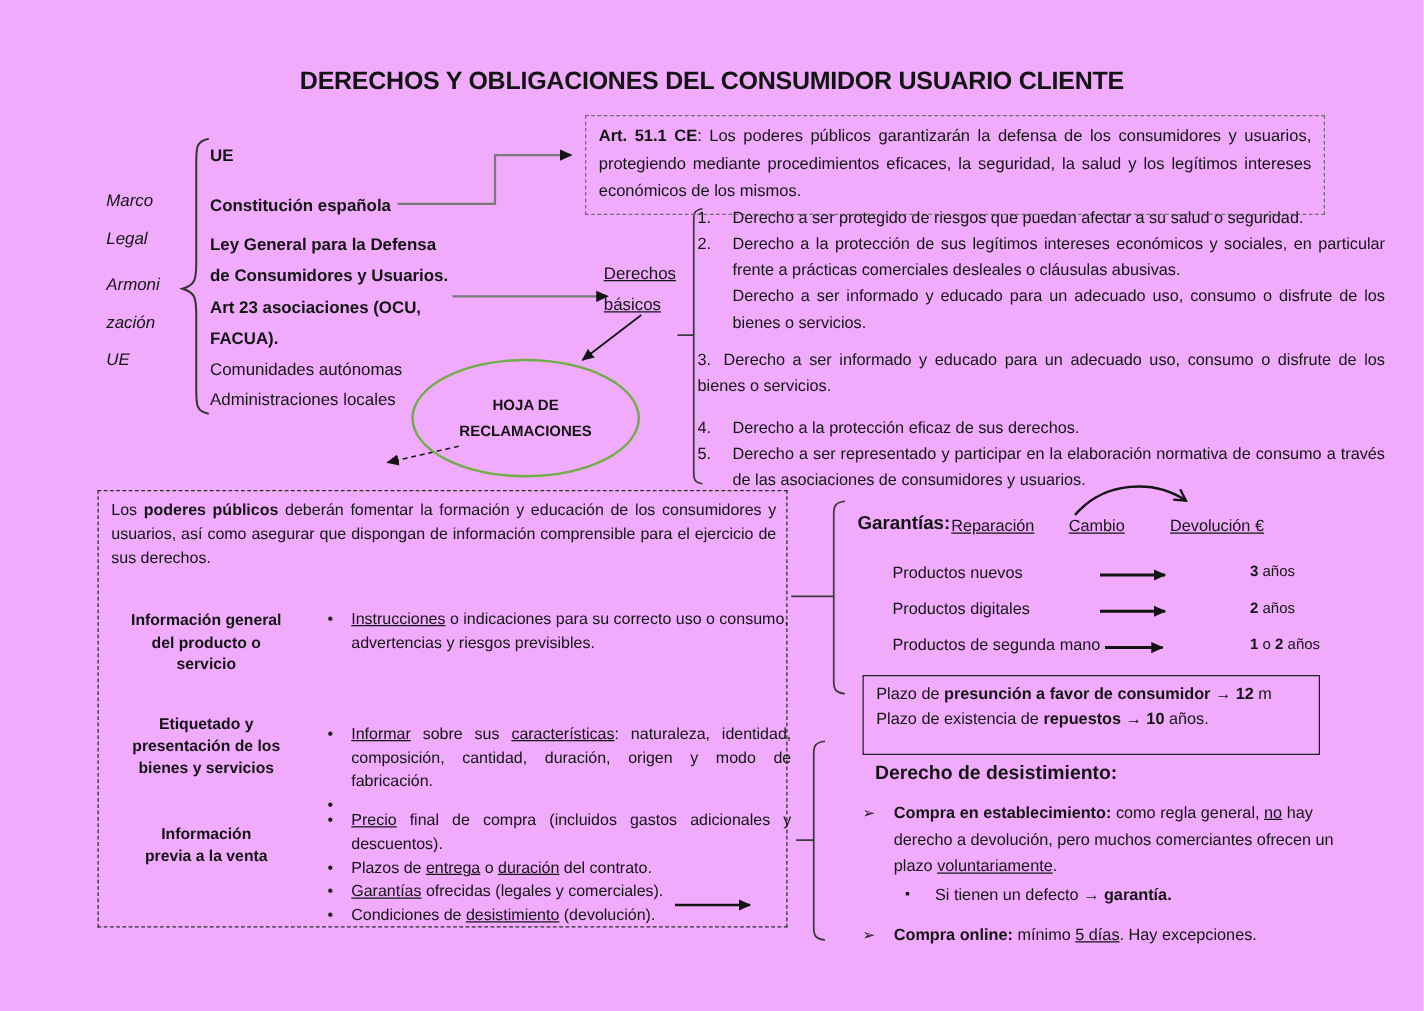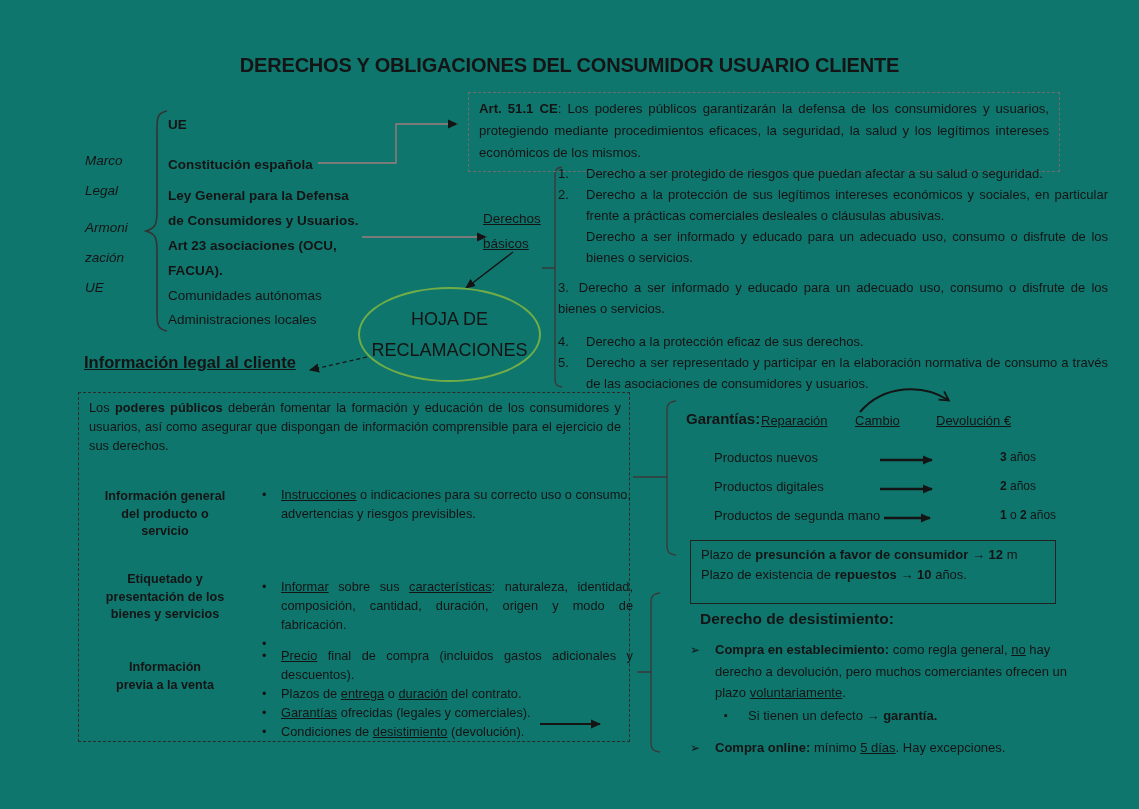--- a/index.html
+++ b/index.html
@@ -1,34 +1,34 @@
 <!DOCTYPE html>
 <html lang="es"><head>
 <meta charset="utf-8">
 <style>
   *{box-sizing:border-box;margin:0;padding:0}
   html,body{background:#fff}
-  #page{position:relative;width:1139px;height:809px;background:#0f766e;
+  #page{position:relative;width:1139px;height:809px;background:#f0abfc;
         font-family:"Liberation Sans",sans-serif;color:#141414;overflow:hidden}
   .abs{position:absolute}
   .b{font-weight:700}
   .u{text-decoration:underline}
   .pre{white-space:pre-line}
   .just{text-align:justify}
 
   #title{left:0;right:0;top:54px;text-align:center;font-size:20px;font-weight:700;letter-spacing:-0.2px}
 
   .side{left:85px;font-style:italic;font-size:13.5px}
   .fwitem{left:168px;font-size:13.5px;line-height:25px}
 
   #derechos-basicos{left:483px;top:206px;font-size:13.5px;line-height:25px;text-decoration:underline}
 
-  #hoja{left:358px;top:287px;width:183px;height:95px;border:2.5px solid #70ad47;border-radius:50%;
+  #hoja{left:329px;top:287px;width:183px;height:95px;border:2.5px solid #70ad47;border-radius:50%;
         display:flex;align-items:center;justify-content:center;text-align:center;
-        font-weight:400;font-size:18px;line-height:1.7}
+        font-weight:700;font-size:12px;line-height:1.7}
 
   #info-legal-heading{left:84px;top:353px;font-size:16.5px;font-weight:700;text-decoration:underline}
 
   #art51{left:468px;top:92px;width:592px;border:1.6px dashed #6d6d6d;padding:5px 10px 7px;
          font-size:13.2px;line-height:22px;text-align:justify}
 
   #rights{left:558px;top:163px;width:550px;font-size:13px;line-height:21px}
   .ritem{display:flex}
   .rnum{width:28px;flex:none}
   .rtxt{flex:1;text-align:justify}
@@ -120,21 +120,20 @@
 Administraciones locales</div>
 
   <div id="derechos-basicos" class="abs pre">Derechos
 básicos</div>
 
   <div id="hoja" class="abs">
     <span class="pre">HOJA DE
 RECLAMACIONES</span>
   </div>
 
-  <div id="info-legal-heading" class="abs">Información legal al cliente</div>
 
   <div id="art51" class="abs"><span class="b">Art. 51.1 CE</span><span>: Los poderes públicos garantizarán la defensa de los consumidores y usuarios, protegiendo mediante procedimientos eficaces, la seguridad, la salud y los legítimos intereses económicos de los mismos.</span></div>
 
   <div id="rights" class="abs">
     <div class="ritem">
       <span class="rnum">1.</span>
       <span class="rtxt">Derecho a ser protegido de riesgos que puedan afectar a su salud o seguridad.</span>
     </div>
     <div class="ritem">
       <span class="rnum">2.</span>

